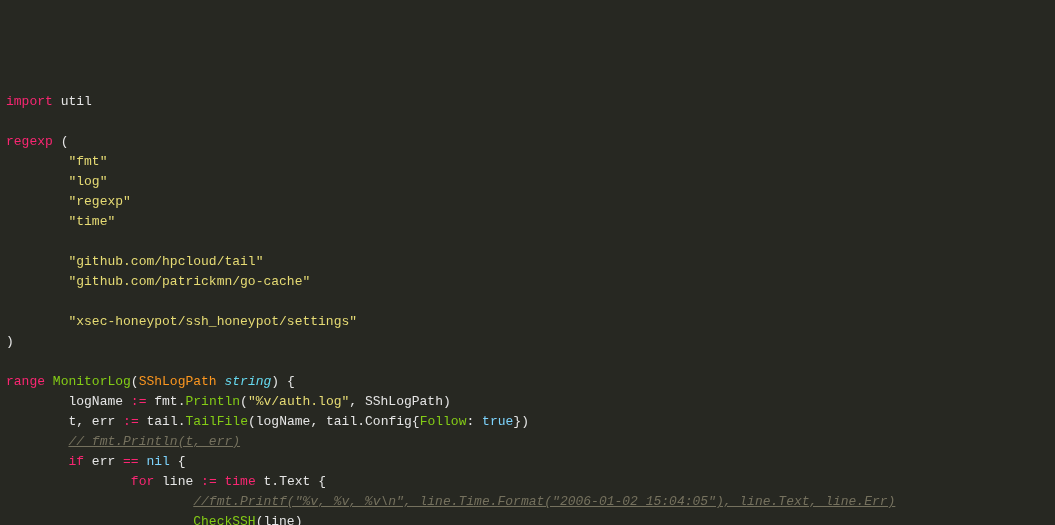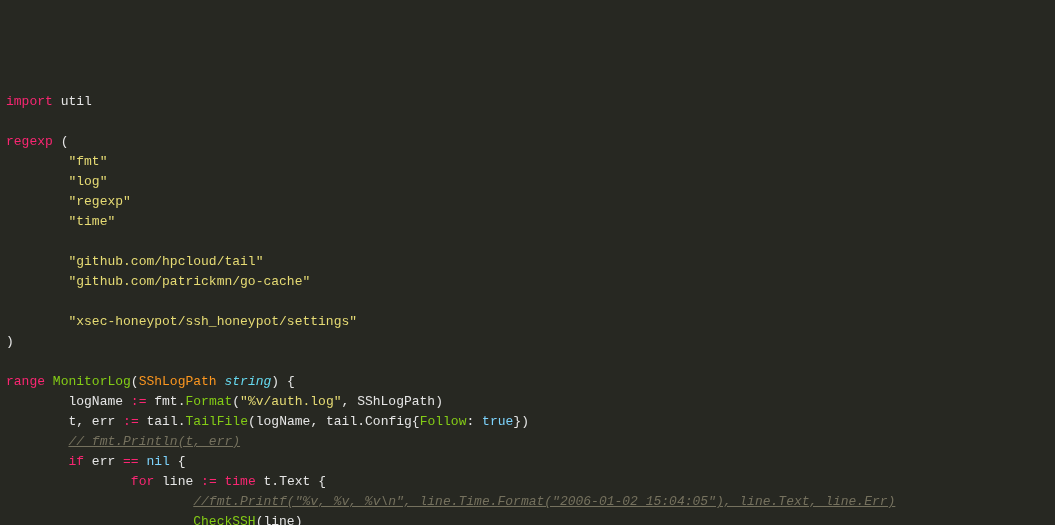--- a/index.html
+++ b/index.html
@@ -35,21 +35,21 @@
         <span class="str">"regexp"</span>
         <span class="str">"time"</span>
 
         <span class="str">"github.com/hpcloud/tail"</span>
         <span class="str">"github.com/patrickmn/go-cache"</span>
 
         <span class="str">"xsec-honeypot/ssh_honeypot/settings"</span>
 <span class="pun">)</span>
 
 <span class="kw">range</span> <span class="id">MonitorLog</span><span class="pun">(</span><span class="var">SShLogPath</span> <span class="typ">string</span><span class="pun">)</span> <span class="pun">{</span>
-        <span class="pun">logName</span> <span class="kw">:=</span> <span class="pun">fmt</span><span class="pun">.</span><span class="id">Format</span><span class="pun">(</span><span class="str">"%v/auth.log"</span><span class="pun">,</span> <span class="pun">SShLogPath</span><span class="pun">)</span>
+        <span class="pun">logName</span> <span class="kw">:=</span> <span class="pun">fmt</span><span class="pun">.</span><span class="id">Println</span><span class="pun">(</span><span class="str">"%v/auth.log"</span><span class="pun">,</span> <span class="pun">SShLogPath</span><span class="pun">)</span>
         <span class="pun">t</span><span class="pun">,</span> <span class="pun">err</span> <span class="kw">:=</span> <span class="pun">tail</span><span class="pun">.</span><span class="id">TailFile</span><span class="pun">(</span><span class="pun">logName</span><span class="pun">,</span> <span class="pun">tail</span><span class="pun">.</span><span class="pun">Config</span><span class="pun">{</span><span class="id">Follow</span><span class="pun">:</span> <span class="lit">true</span><span class="pun">}</span><span class="pun">)</span>
         <span class="cmt">// fmt.Println(t, err)</span>
         <span class="kw">if</span> <span class="pun">err</span> <span class="kw">==</span> <span class="lit">nil</span> <span class="pun">{</span>
                 <span class="kw">for</span> <span class="pun">line</span> <span class="kw">:=</span> <span class="kw">time</span> <span class="pun">t</span><span class="pun">.</span><span class="pun">Text</span> <span class="pun">{</span>
                         <span class="cmt">//fmt.Printf("%v, %v, %v\n", line.Time.Format("2006-01-02 15:04:05"), line.Text, line.Err)</span>
                         <span class="id">CheckSSH</span><span class="pun">(</span><span class="pun">line</span><span class="pun">)</span>
                 
         
 </div>
 

